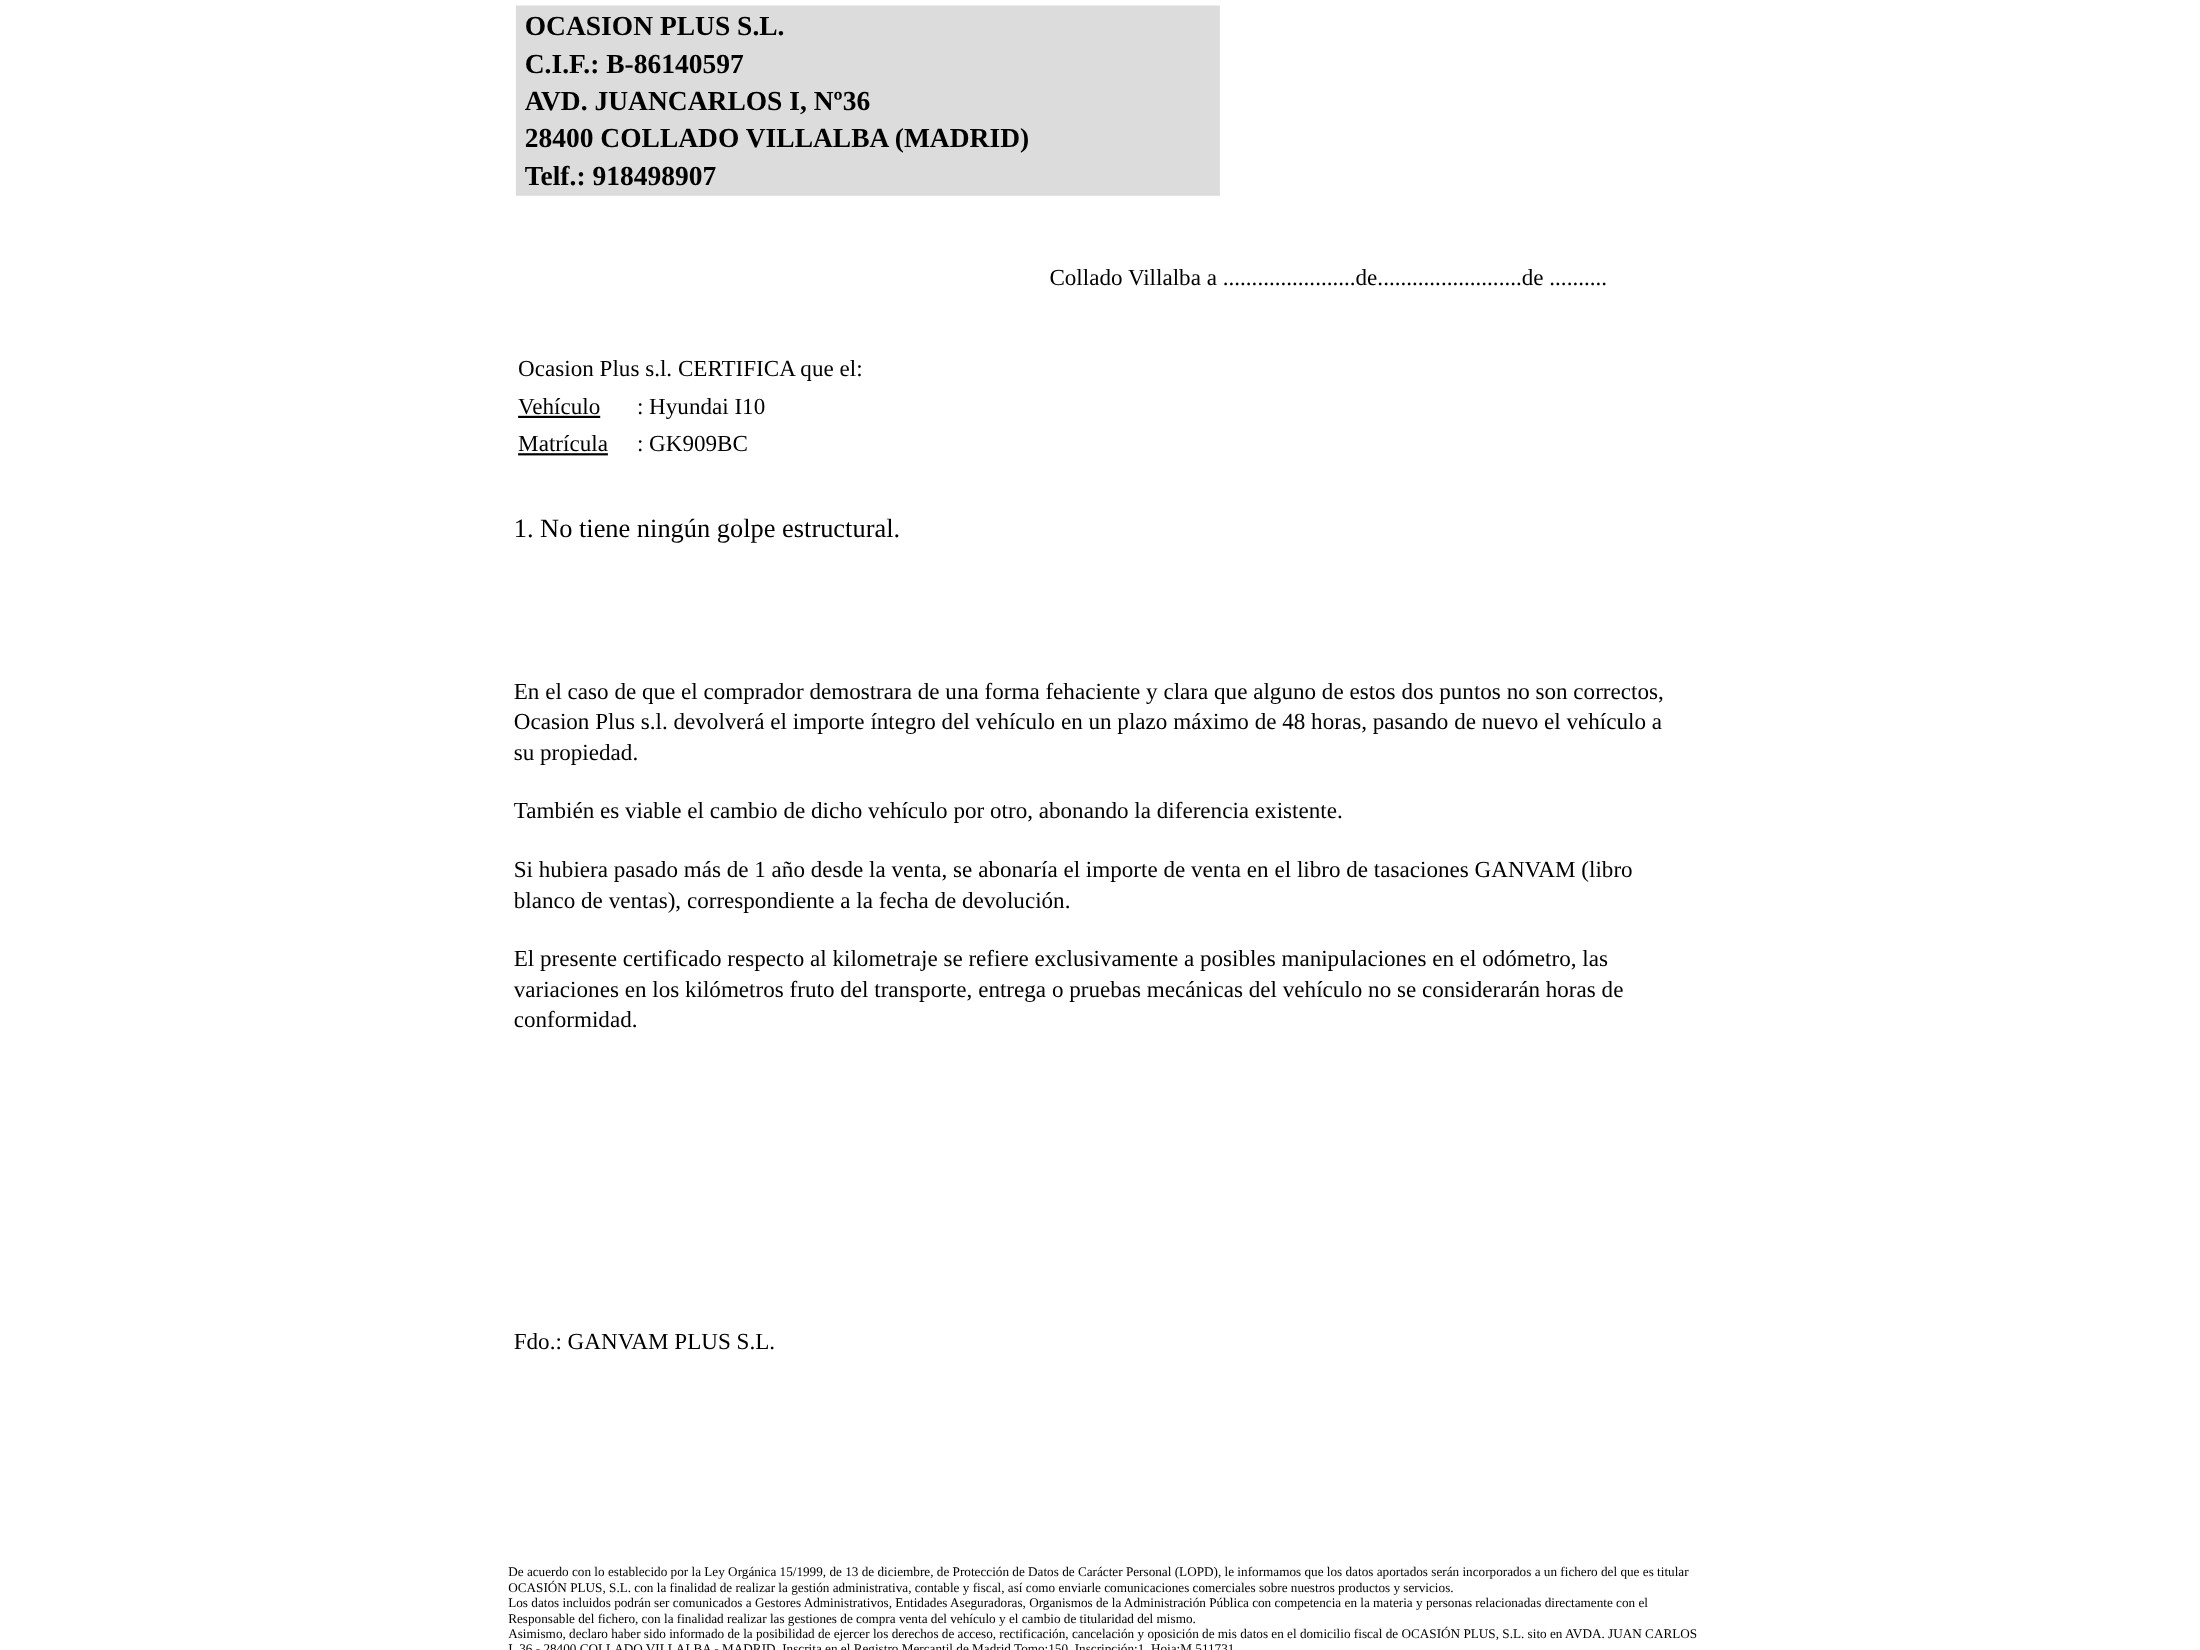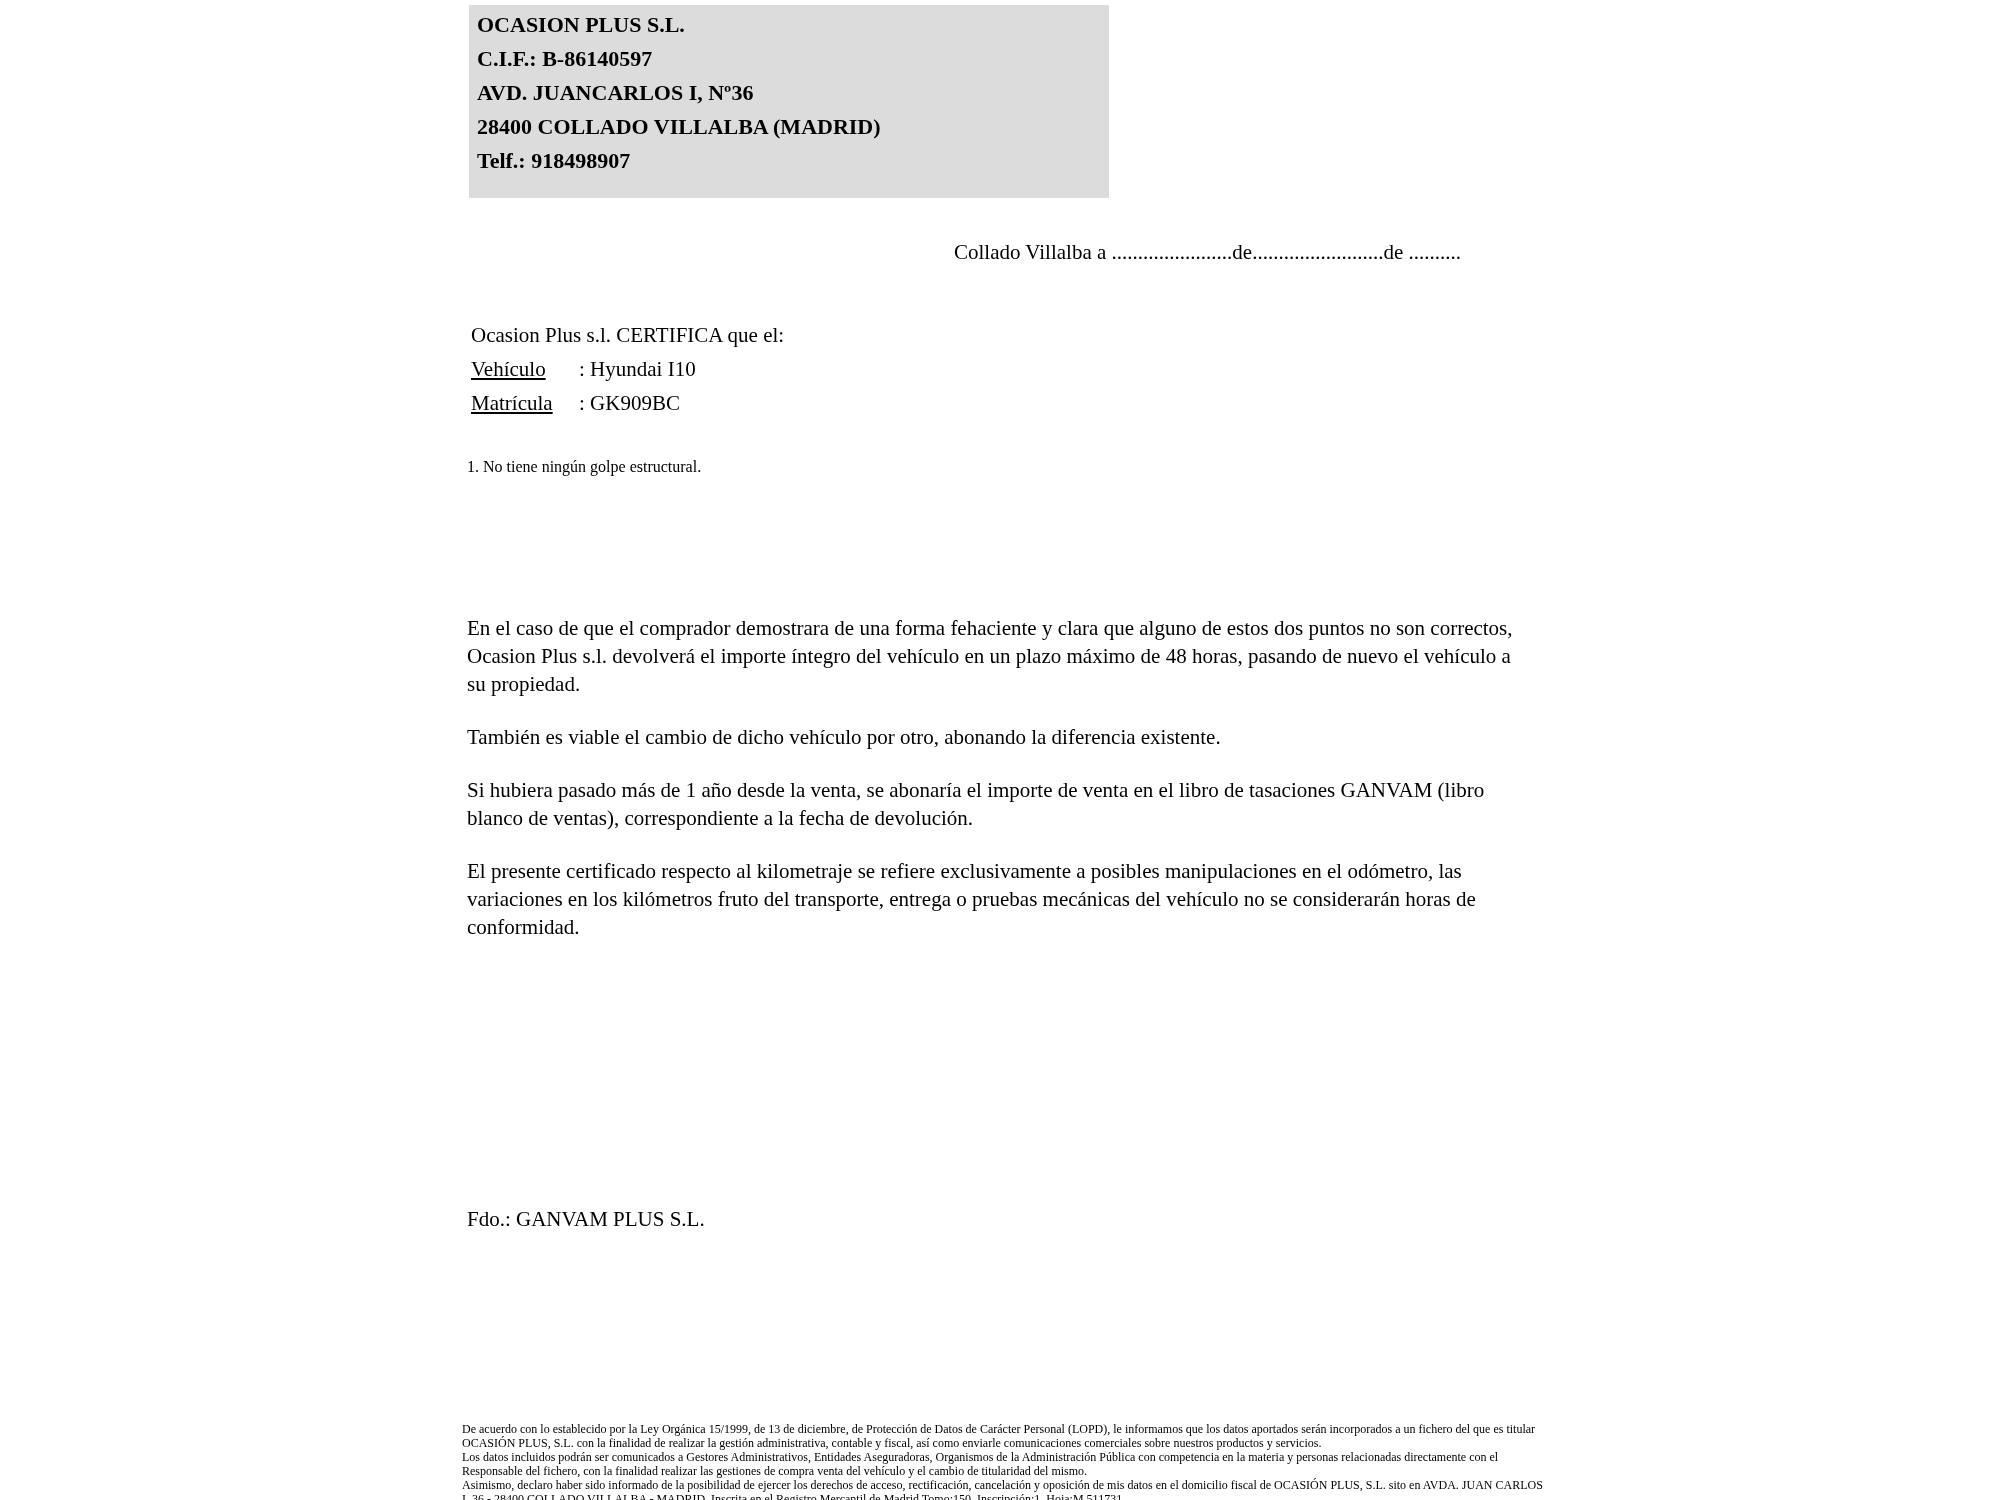--- a/index.html
+++ b/index.html
@@ -15,23 +15,23 @@
     font-family: "Liberation Serif", "DejaVu Serif", serif;
     color: #000000;
     overflow: hidden;
   }
   .header-box {
     position: absolute;
     left: 469px;
     top: 5px;
     width: 632px;
     background: #dcdcdc;
-    padding: 3px 0 20px 8px;
+    padding: 3px 0 0 8px;
     font-weight: bold;
-    font-size: 22px;
+    font-size: 25px;
     line-height: 34px;
   }
   .date-line {
     position: absolute;
     left: 954px;
     top: 240px;
     font-size: 21px;
     white-space: nowrap;
   }
   .cert-block {
@@ -44,23 +44,23 @@
   .cert-row .label-col {
     display: inline-block;
     width: 108px;
   }
   .label-underline {
     text-decoration: underline;
   }
   .points-block {
     position: absolute;
     left: 467px;
-    top: 453px;
+    top: 467px;
     width: 1065px;
-    font-size: 16px;
+    font-size: 24px;
     line-height: 28px;
   }
   .points-block .point {
     margin: 0 0 26px 0;
   }
   .paragraphs-block {
     position: absolute;
     left: 467px;
     top: 614px;
     width: 1065px;

